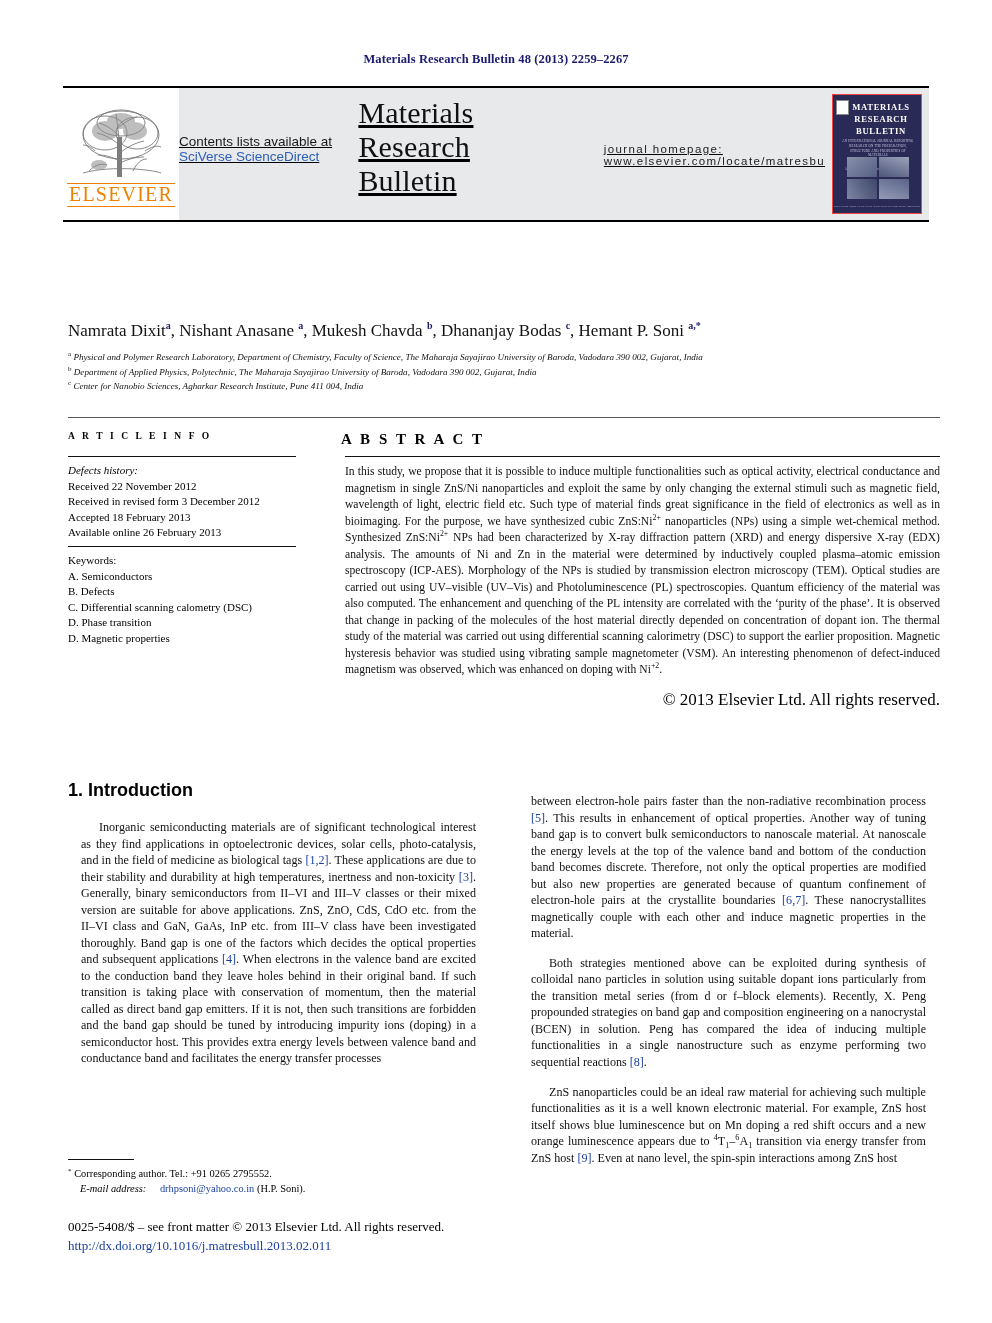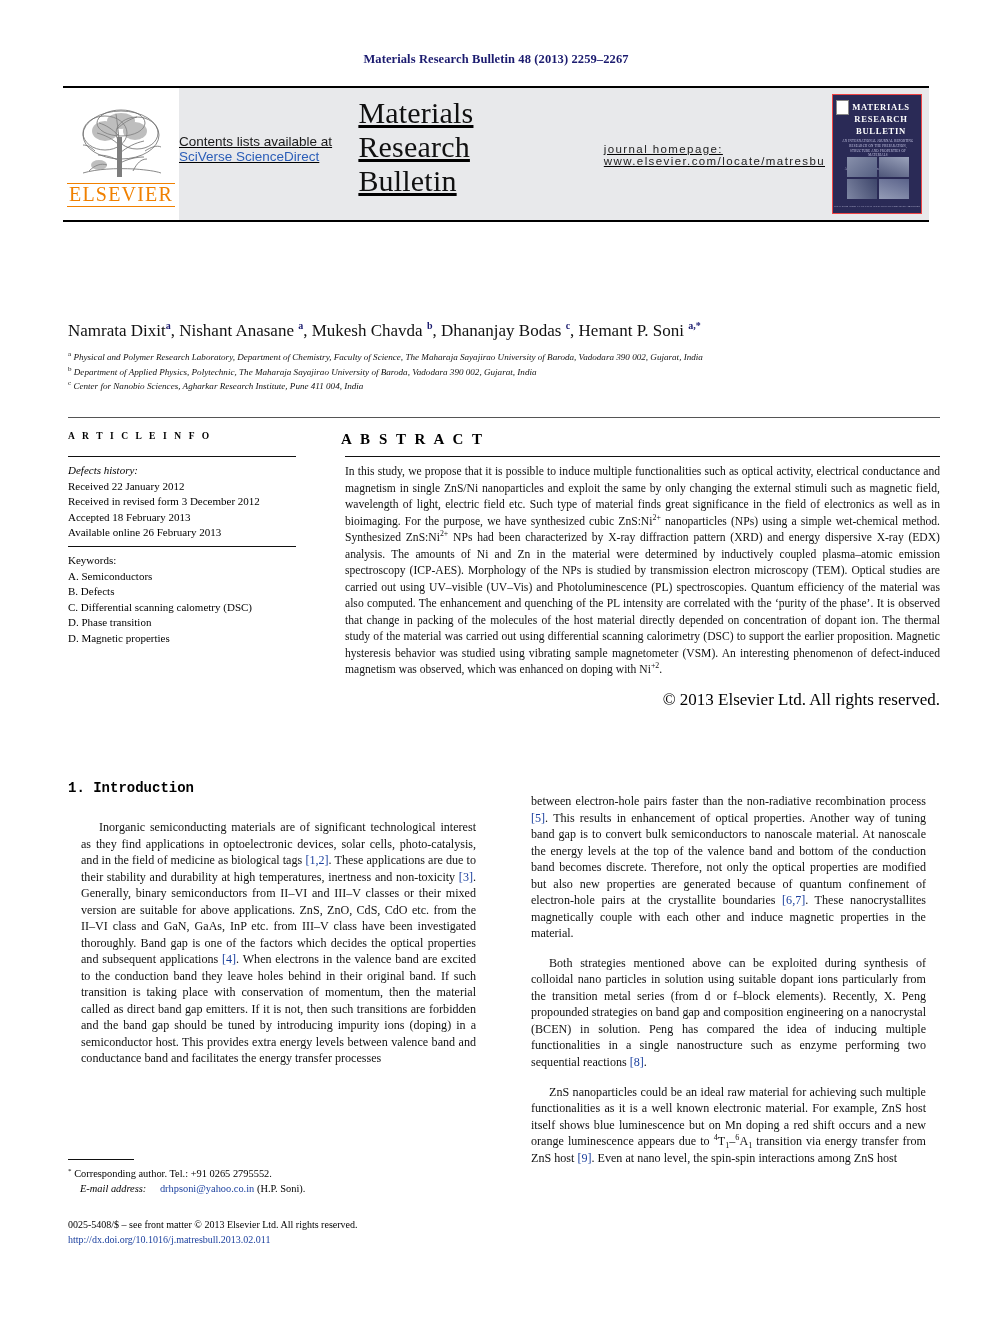--- a/index.html
+++ b/index.html
@@ -282,22 +282,22 @@
     width: 595px;
     text-align: right;
     font-family: "Liberation Serif", serif;
     font-size: 17px;
   }
 
   
   .section-title {
     position: absolute;
     left: 68px; top: 780px;
-    font-family: Liberation Mono, monospace;
-    font-size: 14px;
+    font-family: Liberation Sans, sans-serif;
+    font-size: 18px;
     font-weight: bold;
     text-align: center;
   }
   .col-left {
     position: absolute;
     left: 68px; top: 806px;
     width: 421px;
     font-family: "Liberation Serif", serif;
     font-size: 12.1px;
     line-height: 1.368;
@@ -334,21 +334,21 @@
     font-size: 10.4px;
     line-height: 1.45;
   }
   .footnote .em { font-style: italic; }
   .footnote a, .mail { color: #1a3f9e; margin-left: 11px; }
   .footer {
     position: absolute;
     left: 68px; top: 1218px;
     width: 480px;
     font-family: "Liberation Serif", serif;
-    font-size: 10px;
+    font-size: 13px;
     line-height: 1.45;
   }
   .doi { color: #1a3f9e; }
   sup { font-size: 0.68em; vertical-align: super; line-height: 0; }
   sub { font-size: 0.68em; vertical-align: sub; line-height: 0; }
 </style>
 </head>
 <body>
 
 <div class="page">
@@ -427,21 +427,21 @@
   </div>
 
   <div class="rule-top"></div>
   <div class="info-head">A R T I C L E  I N F O</div>
   <div class="abs-head">A B S T R A C T</div>
   <div class="info-rule"></div>
   <div class="abs-rule"></div>
 
   <div class="history">
     <div class="hd">Defects history:</div>
-    <div>Received 22 January 2012</div>
+    <div>Received 22 November 2012</div>
     <div>Received in revised form 3 December 2012</div>
     <div>Accepted 18 February 2013</div>
     <div>Available online 26 February 2013</div>
   </div>
 
   <div class="kw-rule"></div>
   <div class="keywords">
     <div class="hd">Keywords:</div>
     <div>A. Semiconductors</div>
     <div>B. Defects</div>

